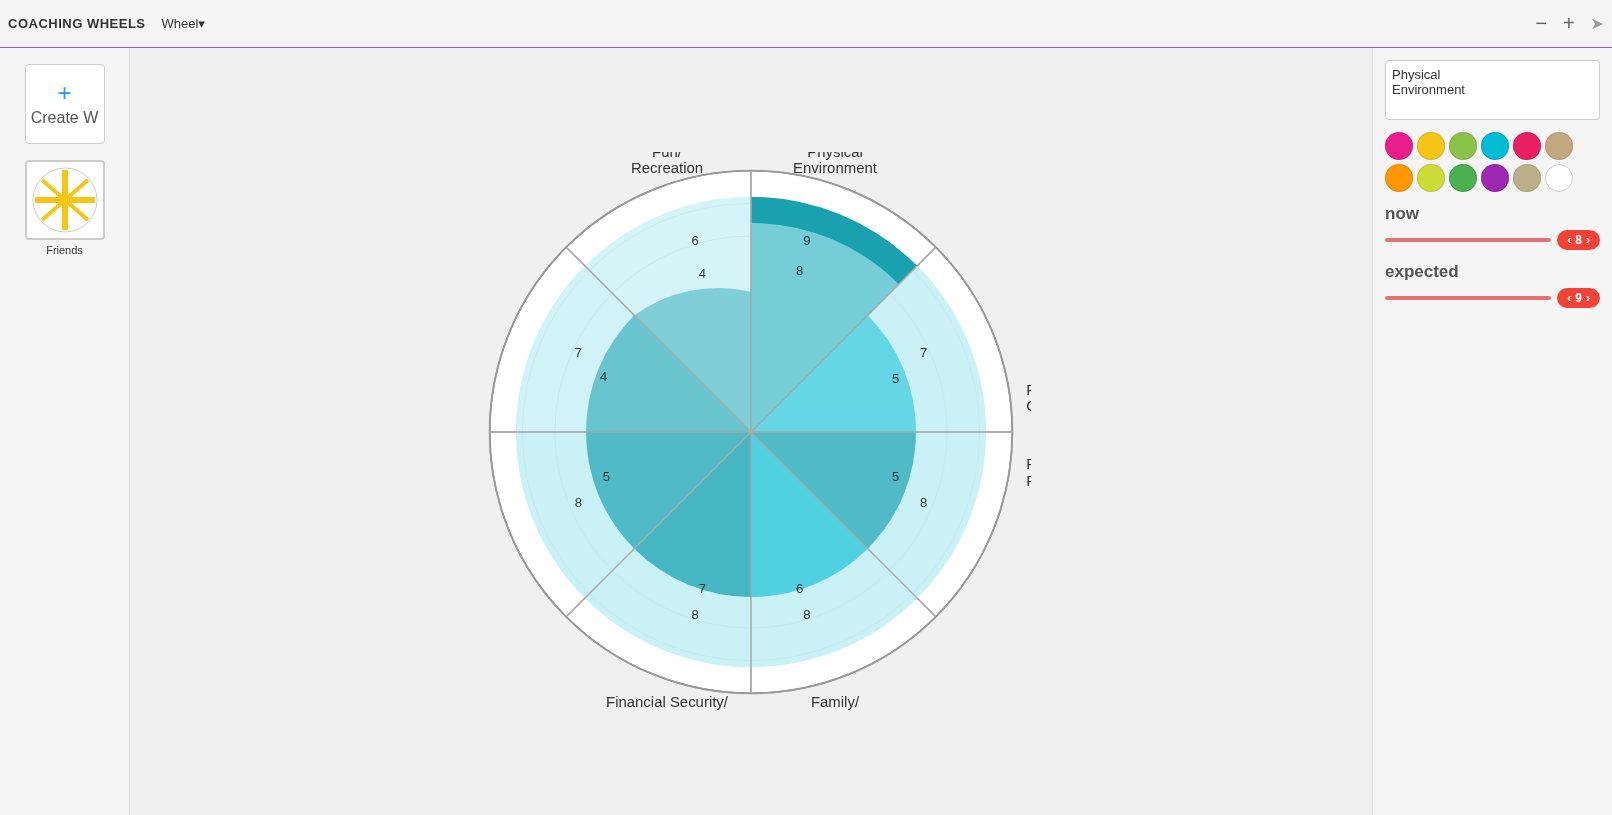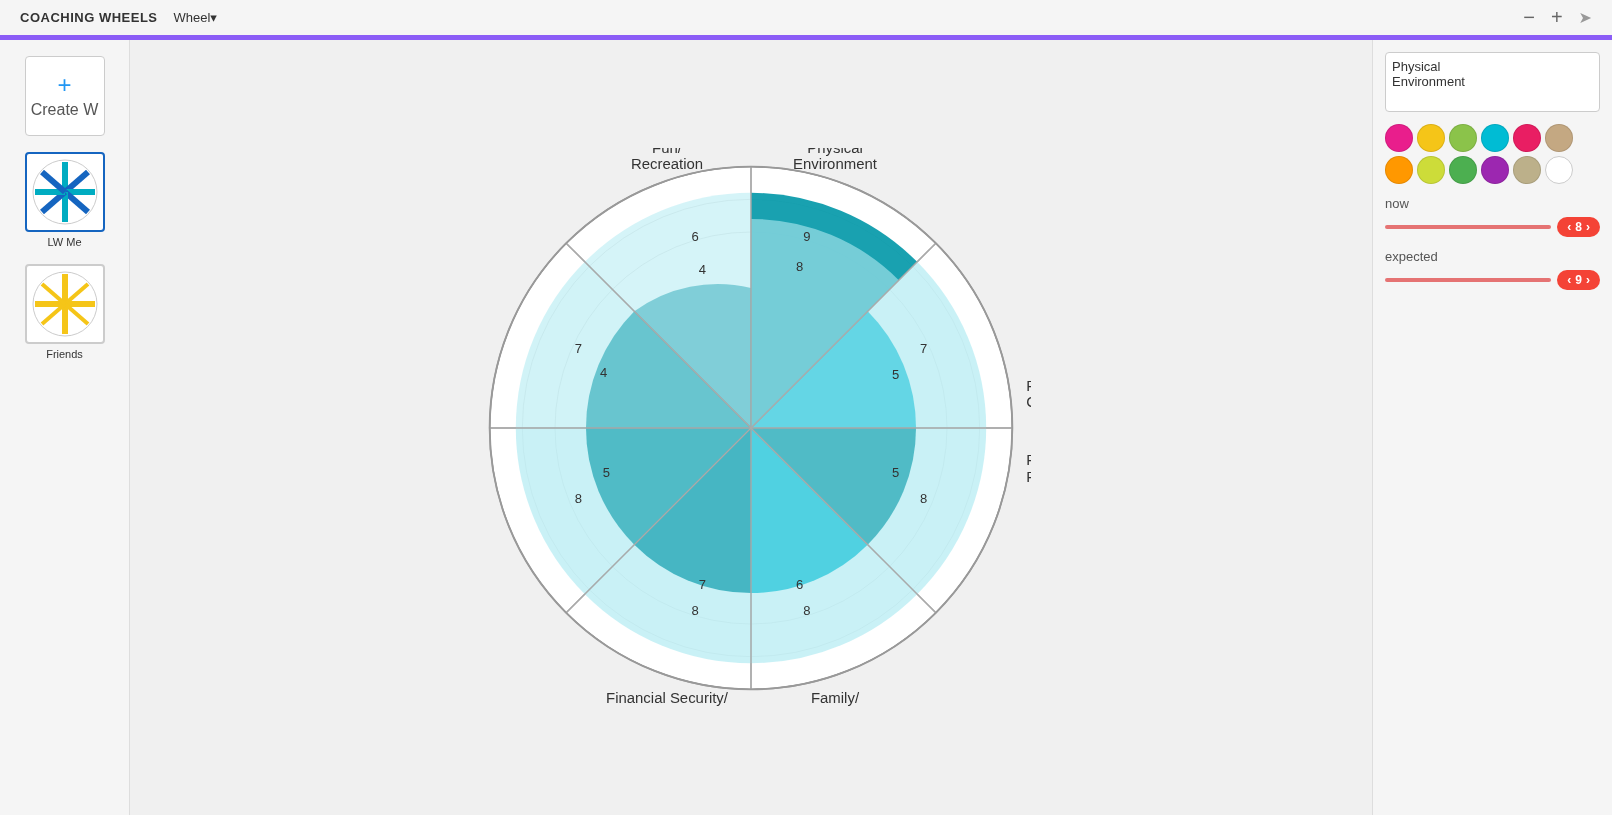--- a/index.html
+++ b/index.html
@@ -11,23 +11,23 @@
       overflow: hidden;
       display: flex;
       flex-direction: column;
     }
 
     
     #topbar {
       display: flex;
       align-items: center;
       background: #f5f5f5;
-      border-bottom: 5px solid #8b5cf6;
-      padding: 0 20px;
-      height: 40px;
+      border-bottom: 1px solid #8b5cf6;
+      padding: 0 8px;
+      height: 48px;
       flex-shrink: 0;
     }
     #topbar-title {
       font-size: 13px;
       font-weight: bold;
       color: #333;
       letter-spacing: 0.5px;
       margin-right: 16px;
     }
     #wheel-dropdown {
@@ -169,22 +169,23 @@
     }
     .color-swatch.white-swatch {
       border: 1px solid #ccc;
     }
     .rp-slider-section {
       display: flex;
       flex-direction: column;
       gap: 6px;
     }
     .rp-slider-label {
-      font-size: 13px;
+      font-size: 17px;
       color: #555;
+      font-weight: bold;
     }
     .slider-row {
       display: flex;
       align-items: center;
       gap: 6px;
     }
     .slider-track {
       flex: 1;
       height: 4px;
       background: #e57373;
@@ -227,38 +228,20 @@
     <span>➤</span>
   </button>
 </div>
 
 <div id="main">
 
   <div id="sidebar">
     <div class="create-btn">
       <span class="create-plus">+</span>
       <span class="create-label">Create W</span>
-    </div>
-    <div class="wheel-item">
-      <div class="wheel-thumb active">
-        <svg width="70" height="70" viewBox="0 0 70 70">
-          <circle cx="35" cy="35" r="32" fill="white" stroke="#ccc" stroke-width="1"></circle>
-          <circle cx="35" cy="35" r="4" fill="#333"></circle>
-
-          <line x1="35" y1="35" x2="35" y2="5" stroke="#00acc1" stroke-width="6"></line>
-          <line x1="35" y1="35" x2="58" y2="15" stroke="#1565C0" stroke-width="6"></line>
-          <line x1="35" y1="35" x2="65" y2="35" stroke="#00acc1" stroke-width="6"></line>
-          <line x1="35" y1="35" x2="58" y2="55" stroke="#1565C0" stroke-width="6"></line>
-          <line x1="35" y1="35" x2="35" y2="65" stroke="#00acc1" stroke-width="6"></line>
-          <line x1="35" y1="35" x2="12" y2="55" stroke="#1565C0" stroke-width="6"></line>
-          <line x1="35" y1="35" x2="5" y2="35" stroke="#00acc1" stroke-width="6"></line>
-          <line x1="35" y1="35" x2="12" y2="15" stroke="#1565C0" stroke-width="6"></line>
-        </svg>
-      </div>
-      <span class="wheel-item-label">LW Me</span>
     </div>
     <div class="wheel-item">
       <div class="wheel-thumb">
         <svg width="70" height="70" viewBox="0 0 70 70">
           <circle cx="35" cy="35" r="32" fill="white" stroke="#ccc" stroke-width="1"></circle>
           <circle cx="35" cy="35" r="4" fill="#333"></circle>
           <line x1="35" y1="35" x2="35" y2="5" stroke="#f5c518" stroke-width="6"></line>
           <line x1="35" y1="35" x2="58" y2="15" stroke="#f5c518" stroke-width="4"></line>
           <line x1="35" y1="35" x2="65" y2="35" stroke="#f5c518" stroke-width="6"></line>
           <line x1="35" y1="35" x2="58" y2="55" stroke="#f5c518" stroke-width="4"></line>

